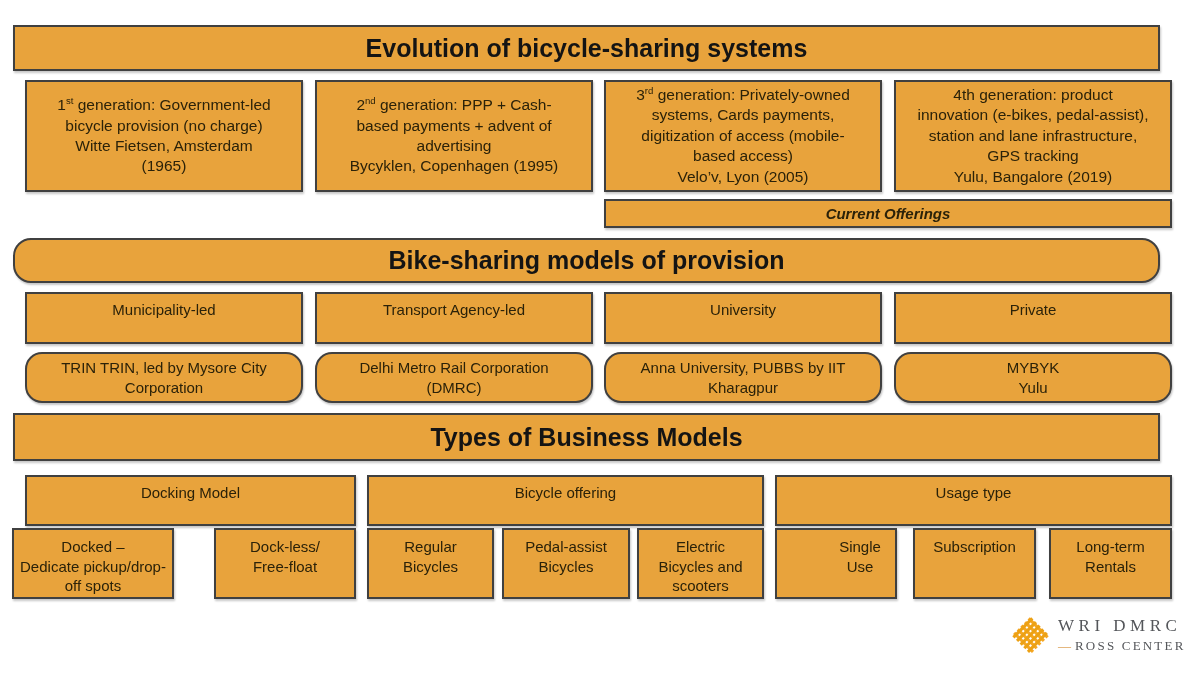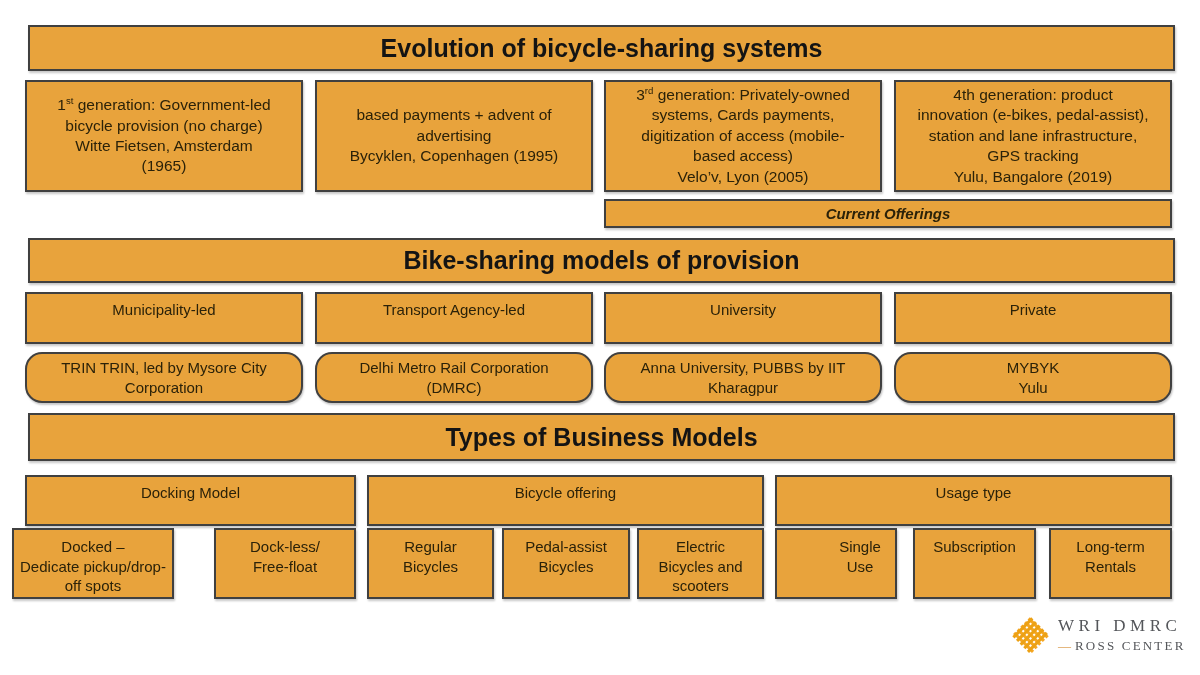--- a/index.html
+++ b/index.html
@@ -8,26 +8,26 @@
     font-family:"Liberation Sans",sans-serif;color:var(--text,#2b2209);overflow:hidden;
   }
   .abs{position:absolute;box-sizing:border-box;}
   .box{
     background:var(--box-fill,#E8A33C);
     border:2px solid var(--box-border,#404040);
     box-shadow:1px 2px 2px rgba(0,0,0,0.22);
   }
   
   .header{
-    left:28px;width:1147px;height:46px;
+    left:13px;width:1147px;height:46px;
     display:flex;align-items:center;justify-content:center;
     font-weight:bold;font-size:25px;color:var(--header-text,#141414);
   }
   #h1{top:25px;}
-  #h2{top:238px;height:45px;}
+  #h2{top:238px;height:45px;border-radius:18px;}
   #h3{top:413px;height:48px;}
   
   .c1{left:25px;width:278px;}
   .c2{left:315px;width:278px;}
   .c3{left:604px;width:278px;}
   .c4{left:894px;width:278px;}
   
   .gen{
     top:80px;height:112px;
     display:flex;flex-direction:column;align-items:center;justify-content:center;
@@ -88,20 +88,21 @@
 
   <div id="h1" class="abs box header">Evolution of bicycle-sharing systems</div>
 
   <div class="abs box gen c1">
     <div class="line1"><span>1</span><sup>st</sup><span> generation: Government-led</span></div>
     <div class="rest">bicycle provision (no charge)
 Witte Fietsen, Amsterdam
 (1965)</div>
   </div>
   <div class="abs box gen c2">
+    <div class="line1"><span>2</span><sup>nd</sup><span> generation: PPP + Cash-</span></div>
     <div class="rest">based payments + advent of
 advertising
 Bycyklen, Copenhagen (1995)</div>
   </div>
   <div class="abs box gen c3">
     <div class="line1"><span>3</span><sup>rd</sup><span> generation: Privately-owned</span></div>
     <div class="rest">systems, Cards payments,
 digitization of access (mobile-
 based access)
 Velo’v, Lyon (2005)</div>

